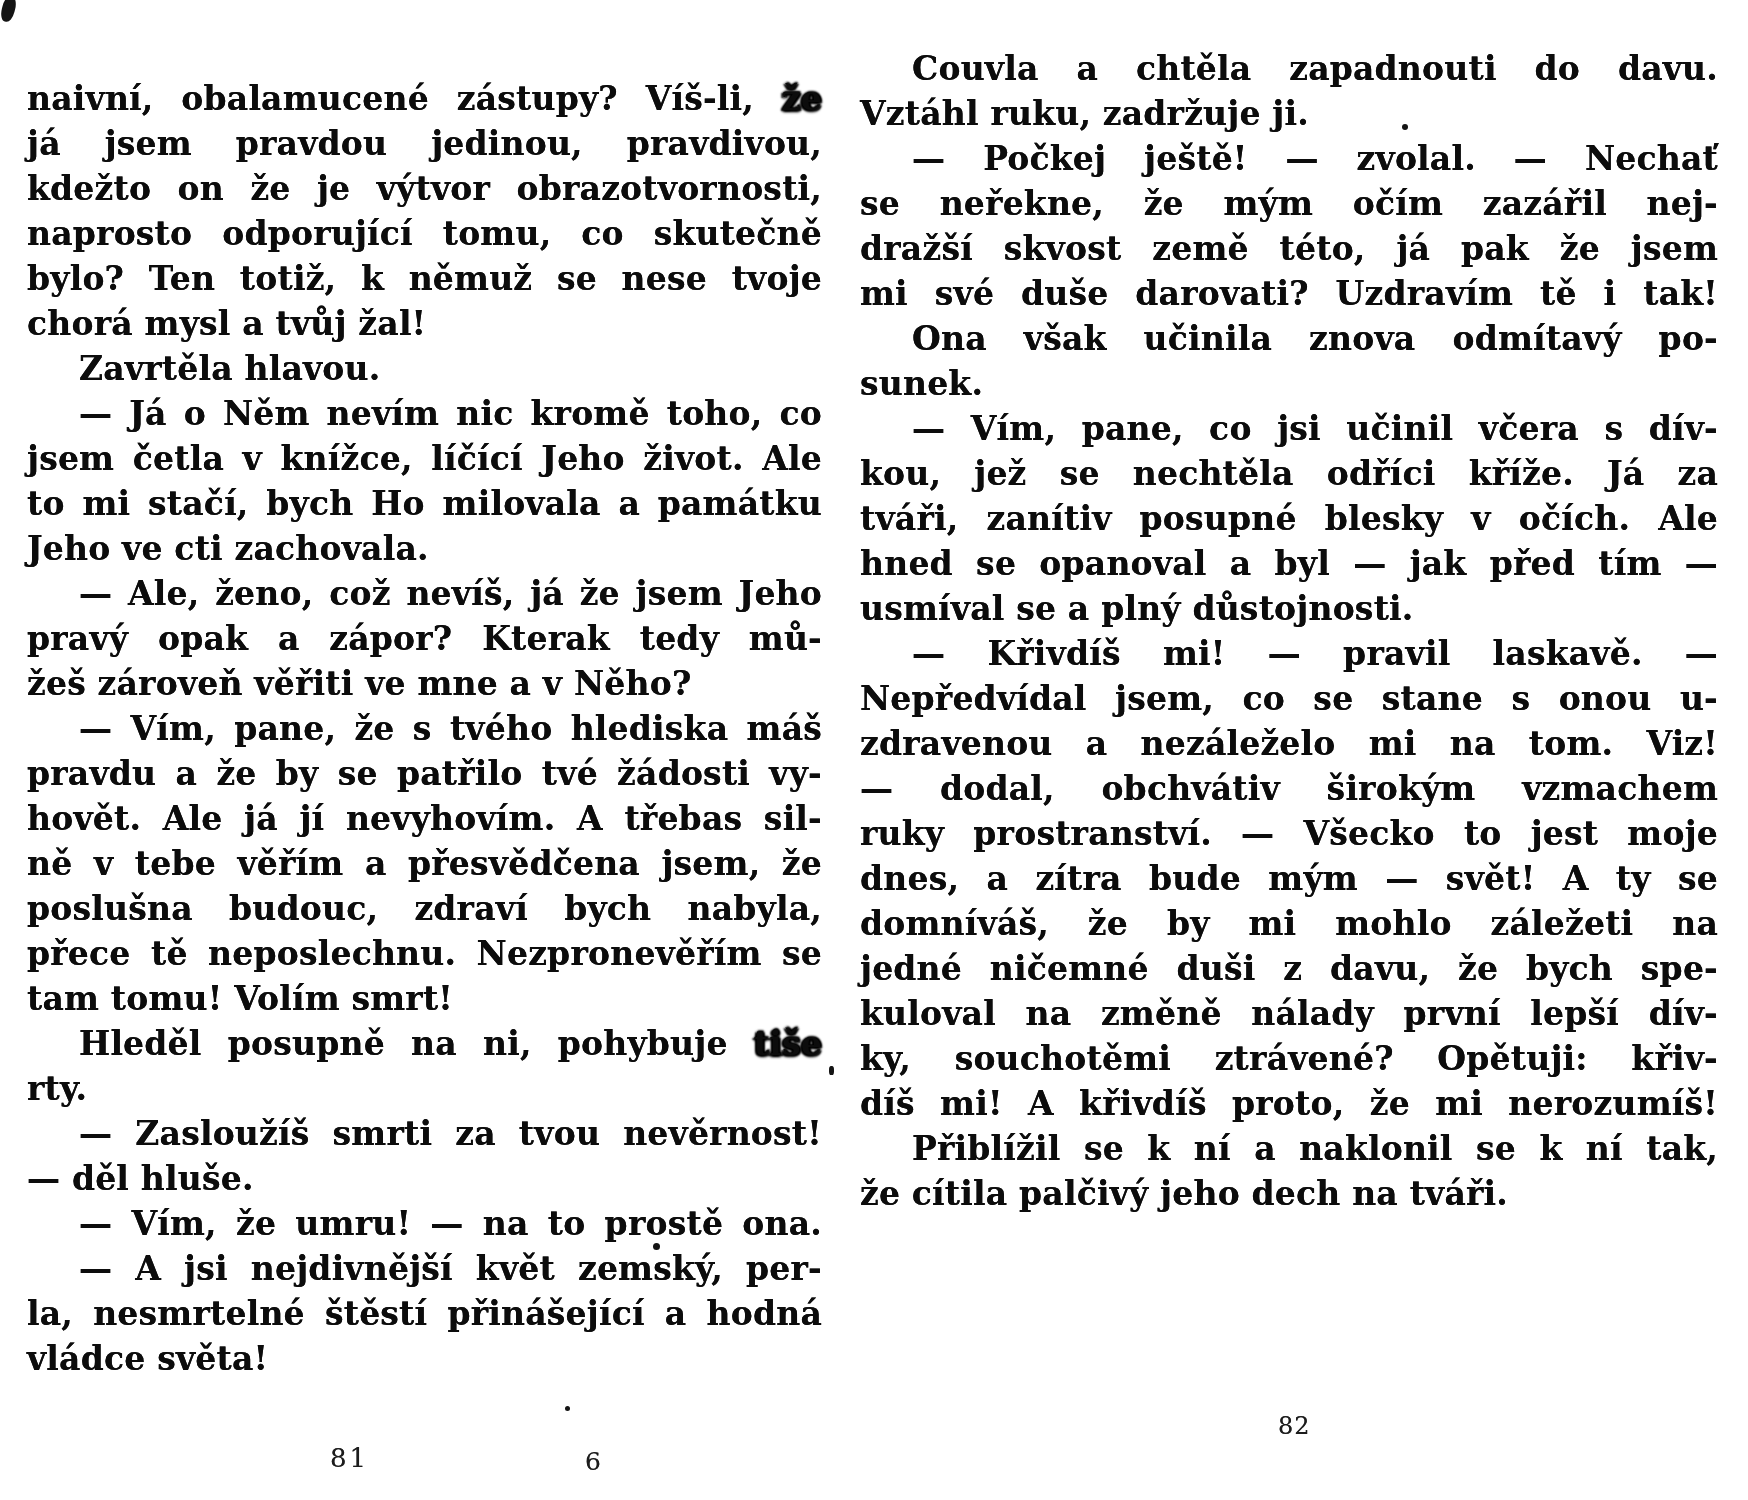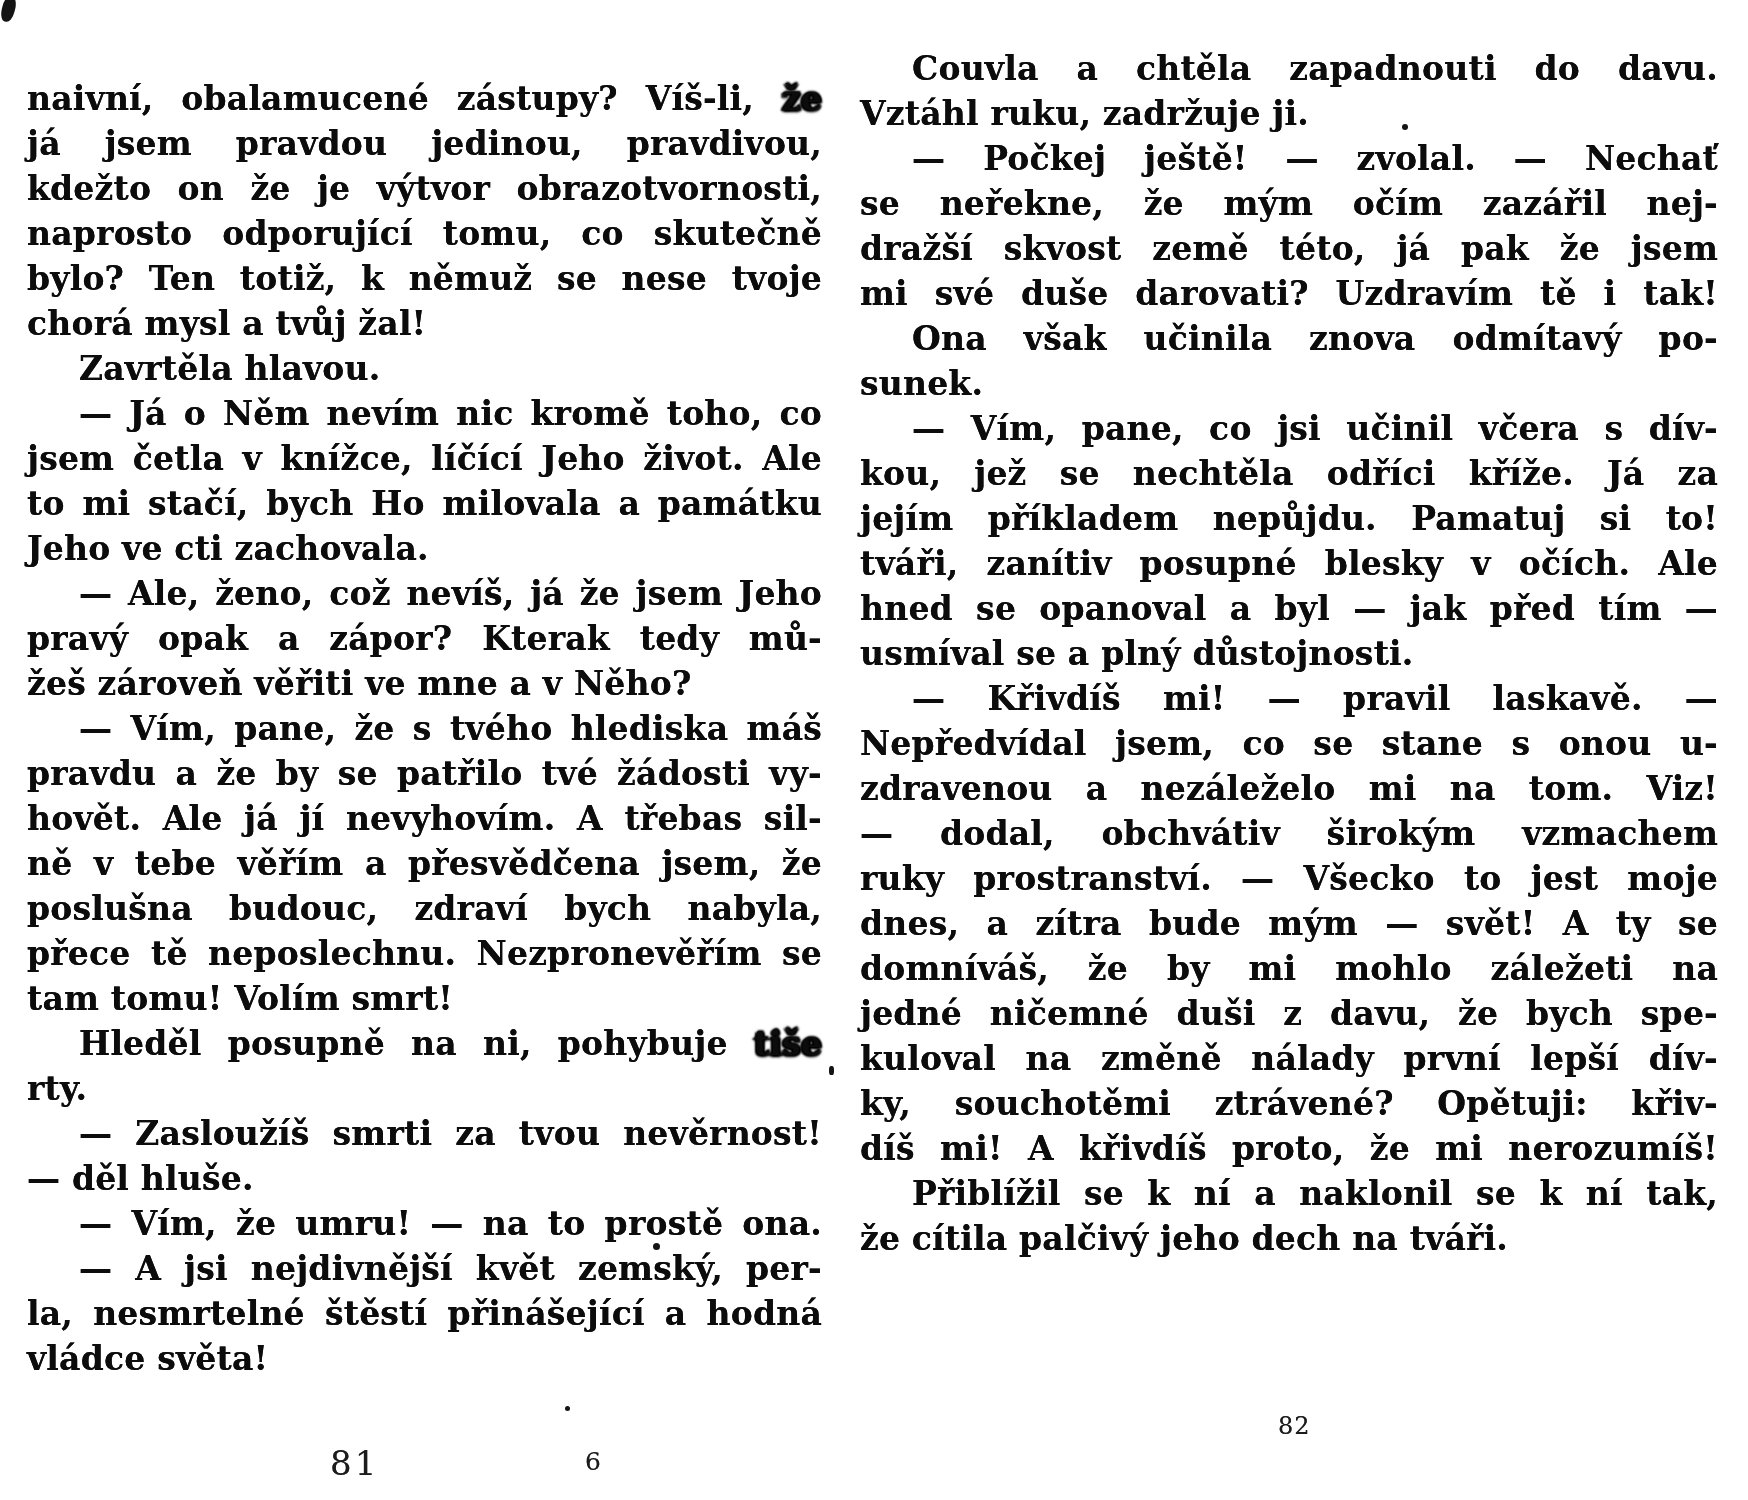--- a/index.html
+++ b/index.html
@@ -29,21 +29,21 @@
   .blot{
     text-shadow:0 0 3px #000, 2px 1px 2px #000, -2px 1px 2px #000, 0 2px 3px #000, 1px -1px 2px #000;
   }
   .footer-item{
     position:absolute;
     font-family:"DejaVu Serif", serif;
     font-weight:400;
     color:#1c1c1c;
     text-shadow:0 0 0.5px rgba(0,0,0,0.6);
   }
-  .pn-left{left:330px;top:1443px;font-size:34px;letter-spacing:3px;}
+  .pn-left{left:330px;top:1443px;font-size:26px;letter-spacing:3px;}
   .sig{left:585px;top:1447px;font-size:25px;}
   .pn-right{left:1278px;top:1412px;font-size:24px;letter-spacing:1px;}
   .speck{position:absolute;background:#141414;border-radius:50%;}
   .speck-corner{left:2px;top:-4px;width:13px;height:26px;border-radius:45%;transform:rotate(14deg);}
   .speck-1{left:653px;top:1243px;width:7px;height:7px;}
   .speck-2{left:1402px;top:124px;width:6px;height:6px;}
   .speck-3{left:565px;top:1406px;width:5px;height:5px;}
   .speck-4{left:829px;top:1066px;width:5px;height:9px;border-radius:40%;}
 </style>
 </head>
@@ -87,21 +87,20 @@
       <div class="line indent">Couvla a chtěla zapadnouti do davu.</div>
       <div class="line last">Vztáhl ruku, zadržuje ji.</div>
       <div class="line indent">— Počkej ještě! — zvolal. — Nechať</div>
       <div class="line">se neřekne, že mým očím zazářil nej-</div>
       <div class="line">dražší skvost země této, já pak že jsem</div>
       <div class="line">mi své duše darovati? Uzdravím tě i tak!</div>
       <div class="line indent">Ona však učinila znova odmítavý po-</div>
       <div class="line last">sunek.</div>
       <div class="line indent">— Vím, pane, co jsi učinil včera s dív-</div>
       <div class="line">kou, jež se nechtěla odříci kříže. Já za</div>
-      <div class="line">jejím příkladem nepůjdu. Pamatuj si to!</div>
       <div class="line">tváři, zanítiv posupné blesky v očích. Ale</div>
       <div class="line">hned se opanoval a byl — jak před tím —</div>
       <div class="line last">usmíval se a plný důstojnosti.</div>
       <div class="line indent">— Křivdíš mi! — pravil laskavě. —</div>
       <div class="line">Nepředvídal jsem, co se stane s onou u-</div>
       <div class="line">zdravenou a nezáleželo mi na tom. Viz!</div>
       <div class="line">— dodal, obchvátiv širokým vzmachem</div>
       <div class="line">ruky prostranství. — Všecko to jest moje</div>
       <div class="line">dnes, a zítra bude mým — svět! A ty se</div>
       <div class="line">domníváš, že by mi mohlo záležeti na</div>

